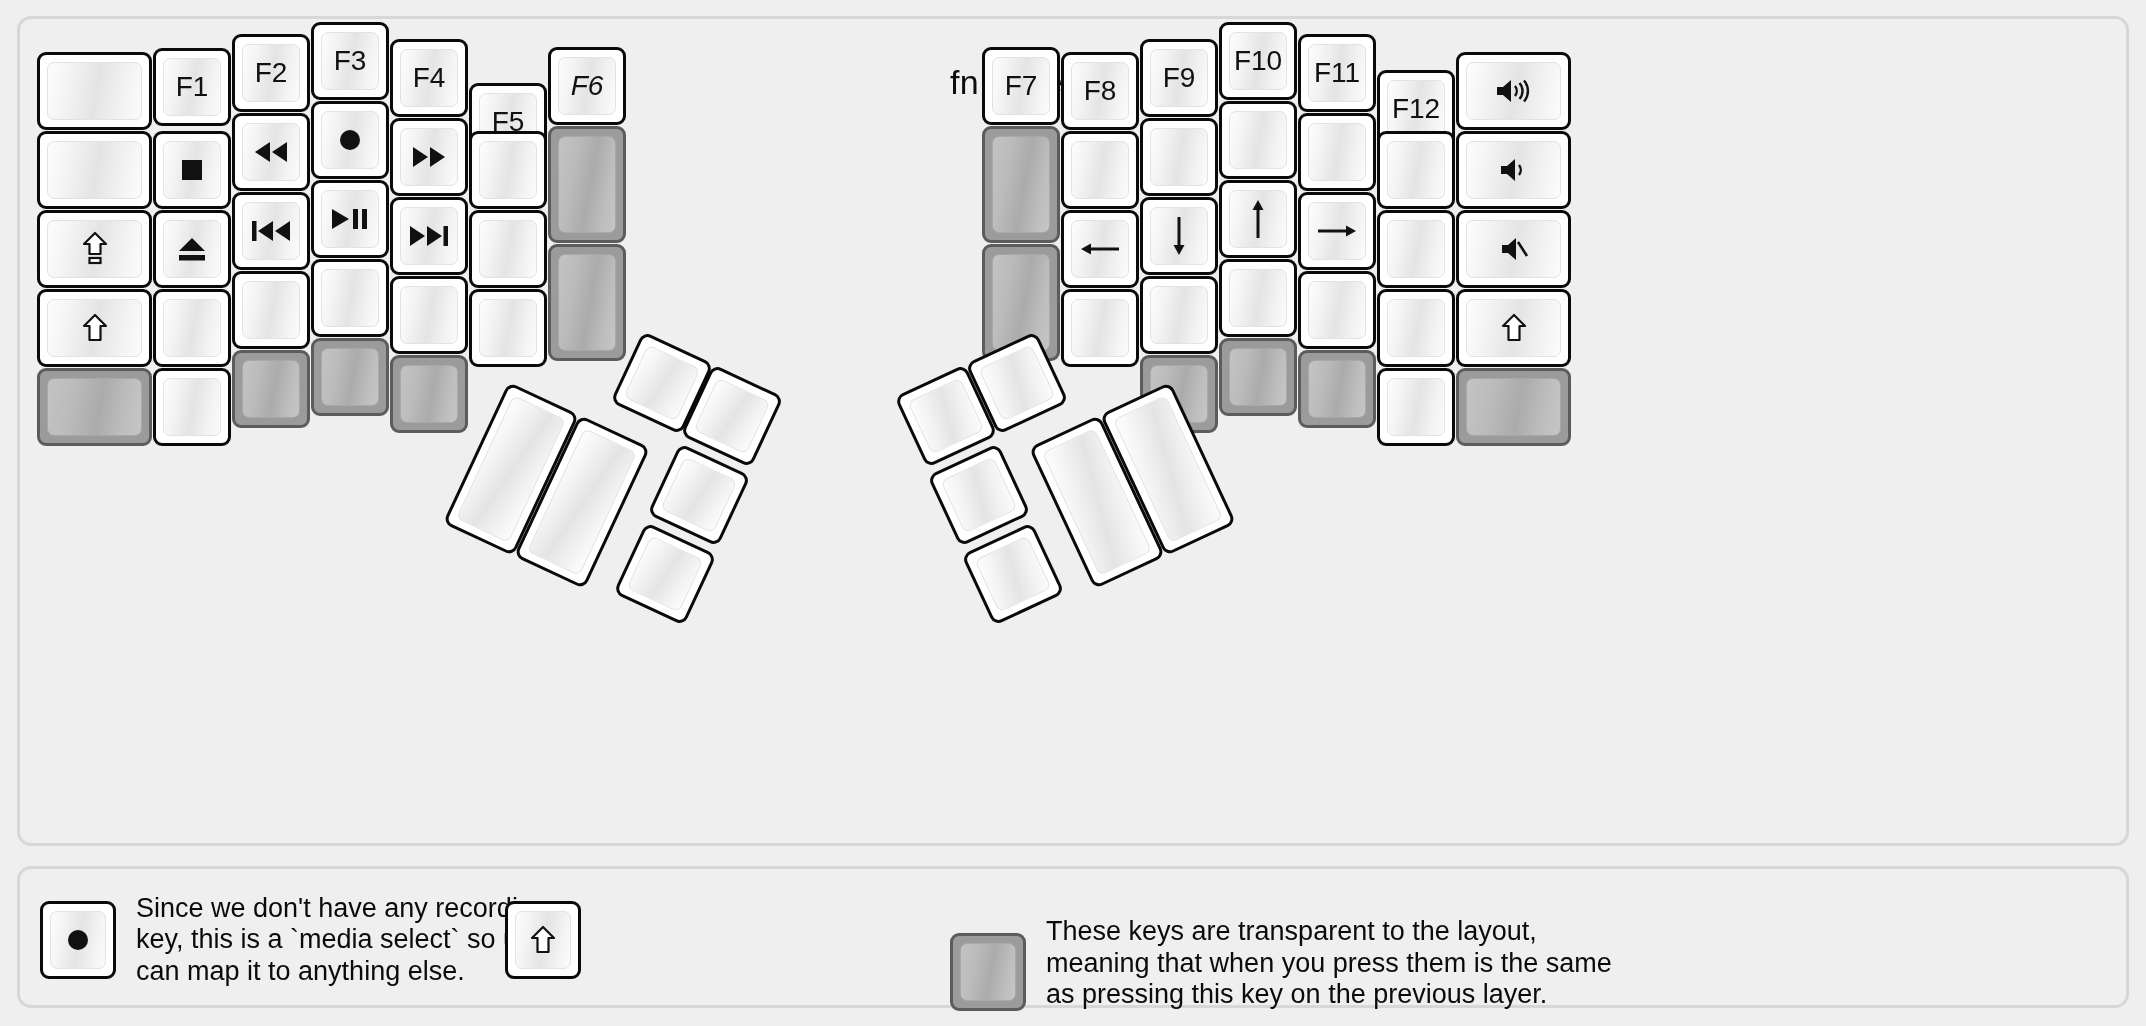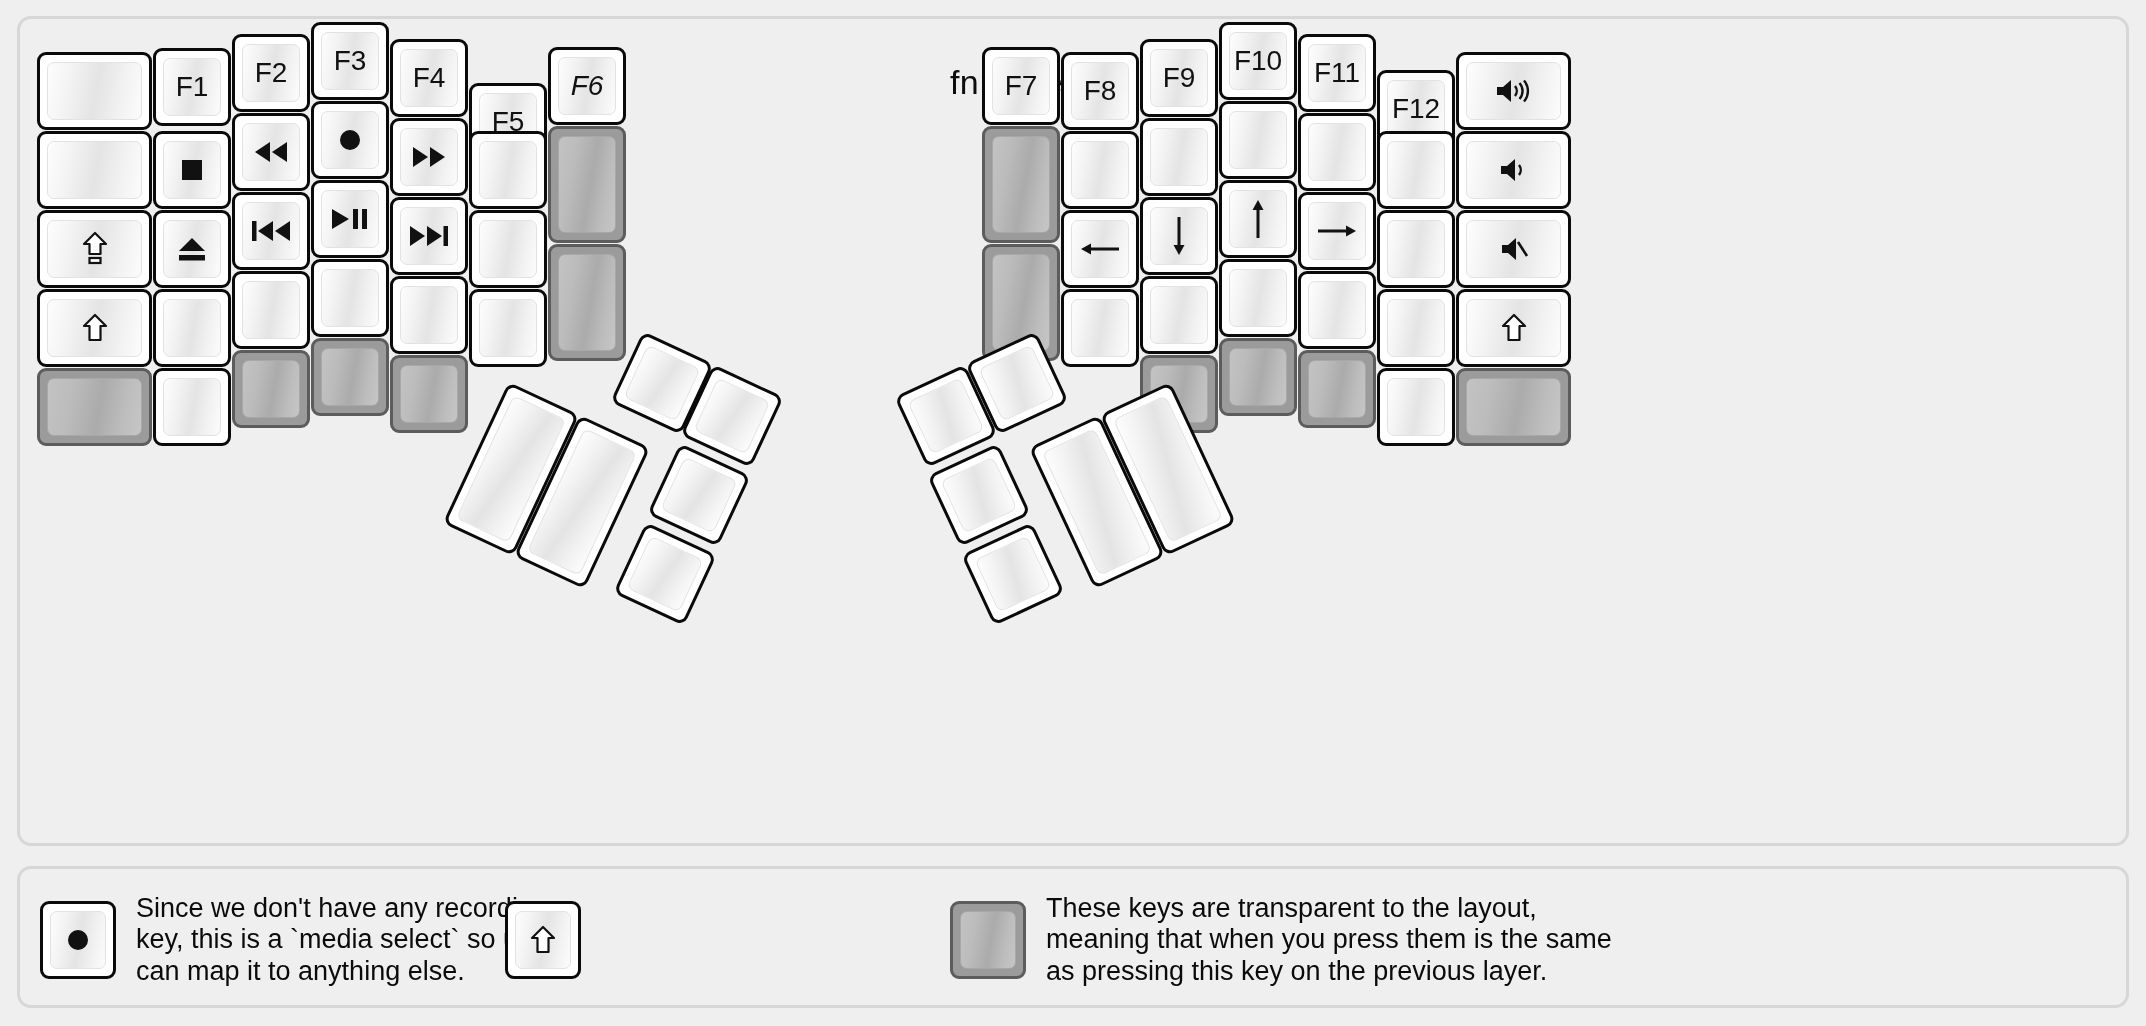--- a/index.html
+++ b/index.html
@@ -525,21 +525,21 @@
           <div class="key" style="left: 0px; top: 0px; width: 76px; height: 78px;">
             <div class="top"></div>
             <div class="glyph">
               <svg width="26" height="30" viewBox="0 0 26 30">
                 <polygon points="13,2 24,13 18.5,13 18.5,27 7.5,27 7.5,13 2,13" fill="#fff" stroke="#111" stroke-width="2.2" stroke-linejoin="round"></polygon>
               </svg>
             </div>
           </div>
         </div>
       </div>
-      <div class="legend-item" style="left: 930px;">
+      <div class="legend-item" style="left: 930px; align-items: flex-end;">
         <div class="legend-key" style="position: relative; width: 76px; height: 78px;">
           <div class="key trans" style="left: 0px; top: 0px; width: 76px; height: 78px;">
             <div class="top"></div>
             <div class="glyph"></div>
           </div>
         </div>
         <div class="legend-text">These keys are transparent to the layout,
 meaning that when you press them is the same
 as pressing this key on the previous layer.</div>
       </div>

